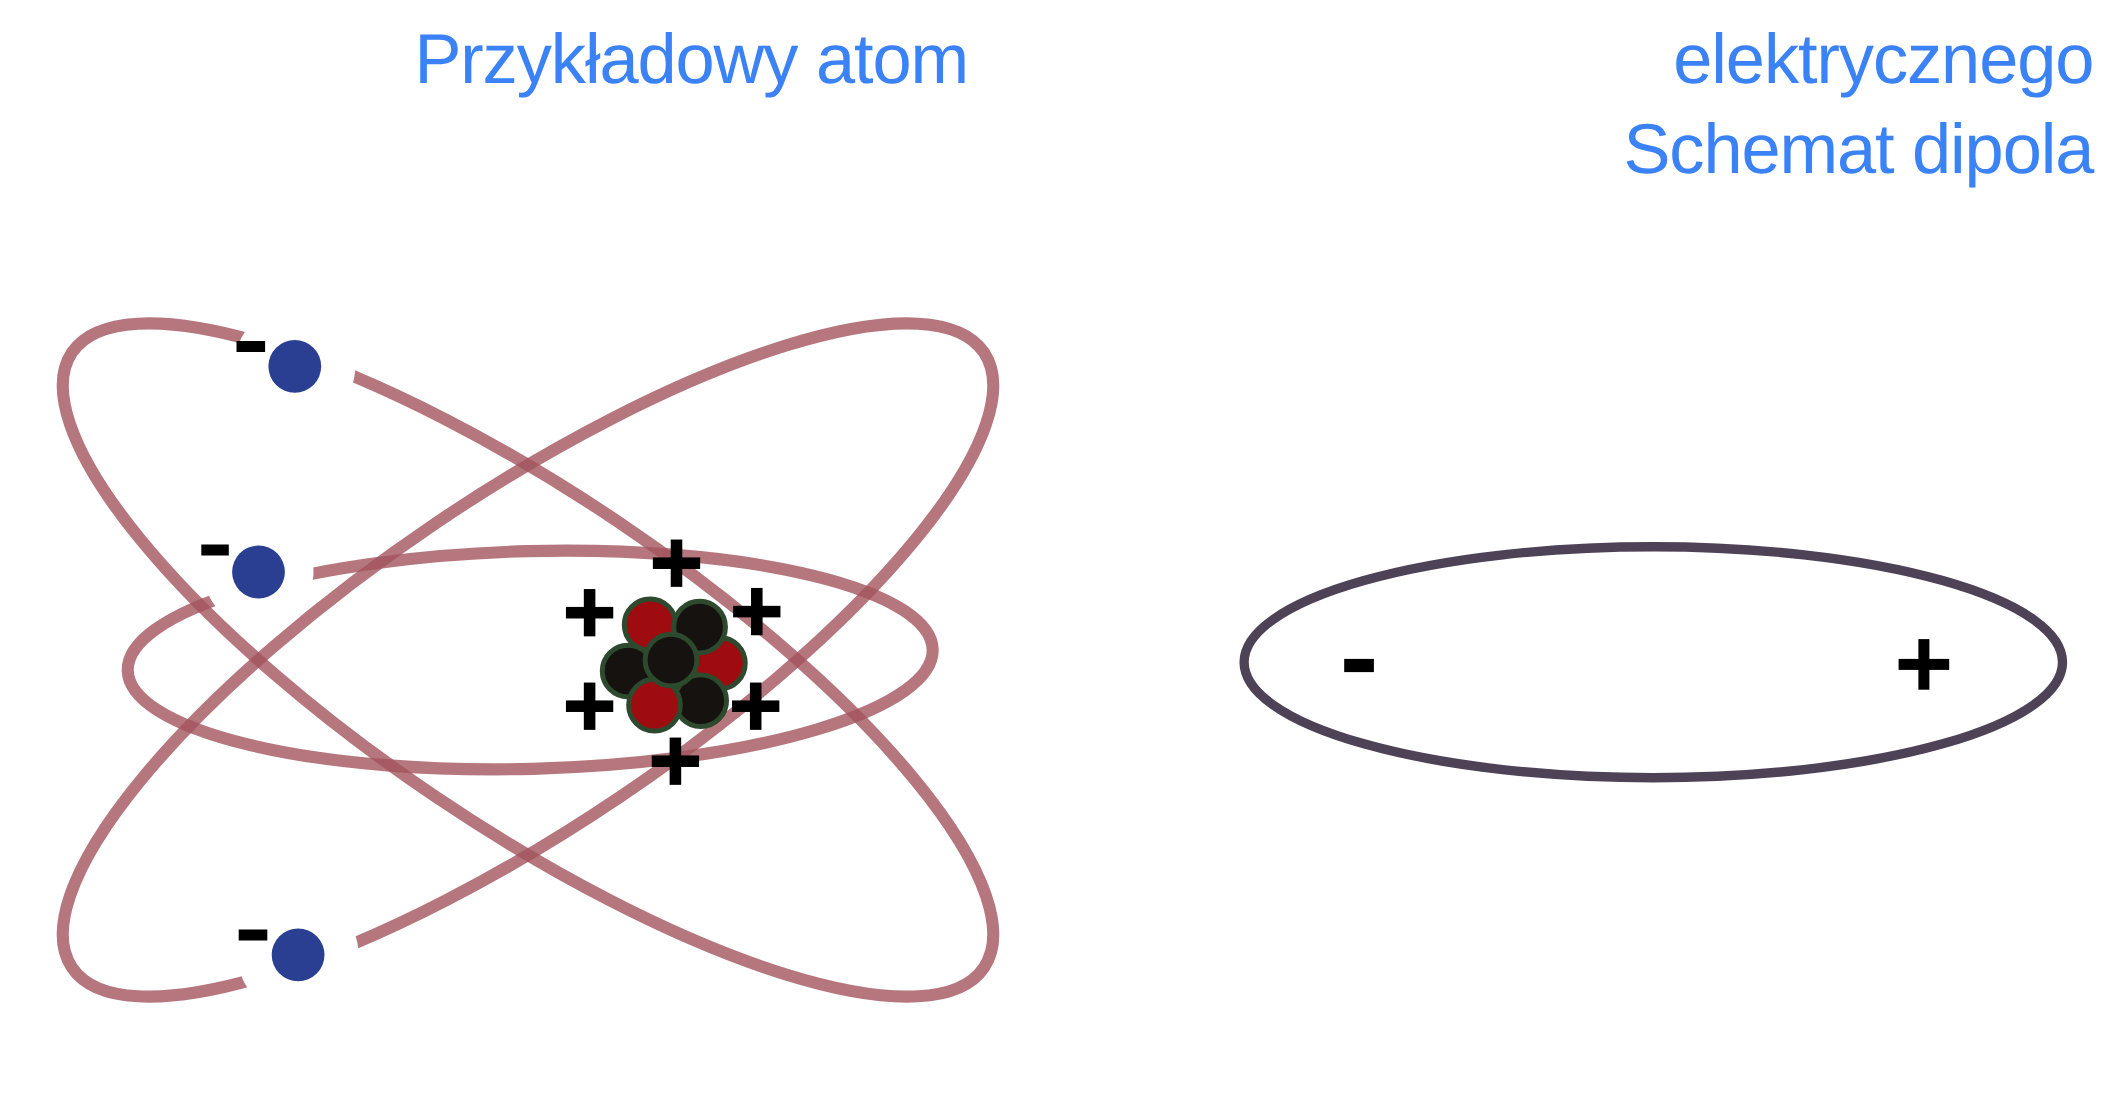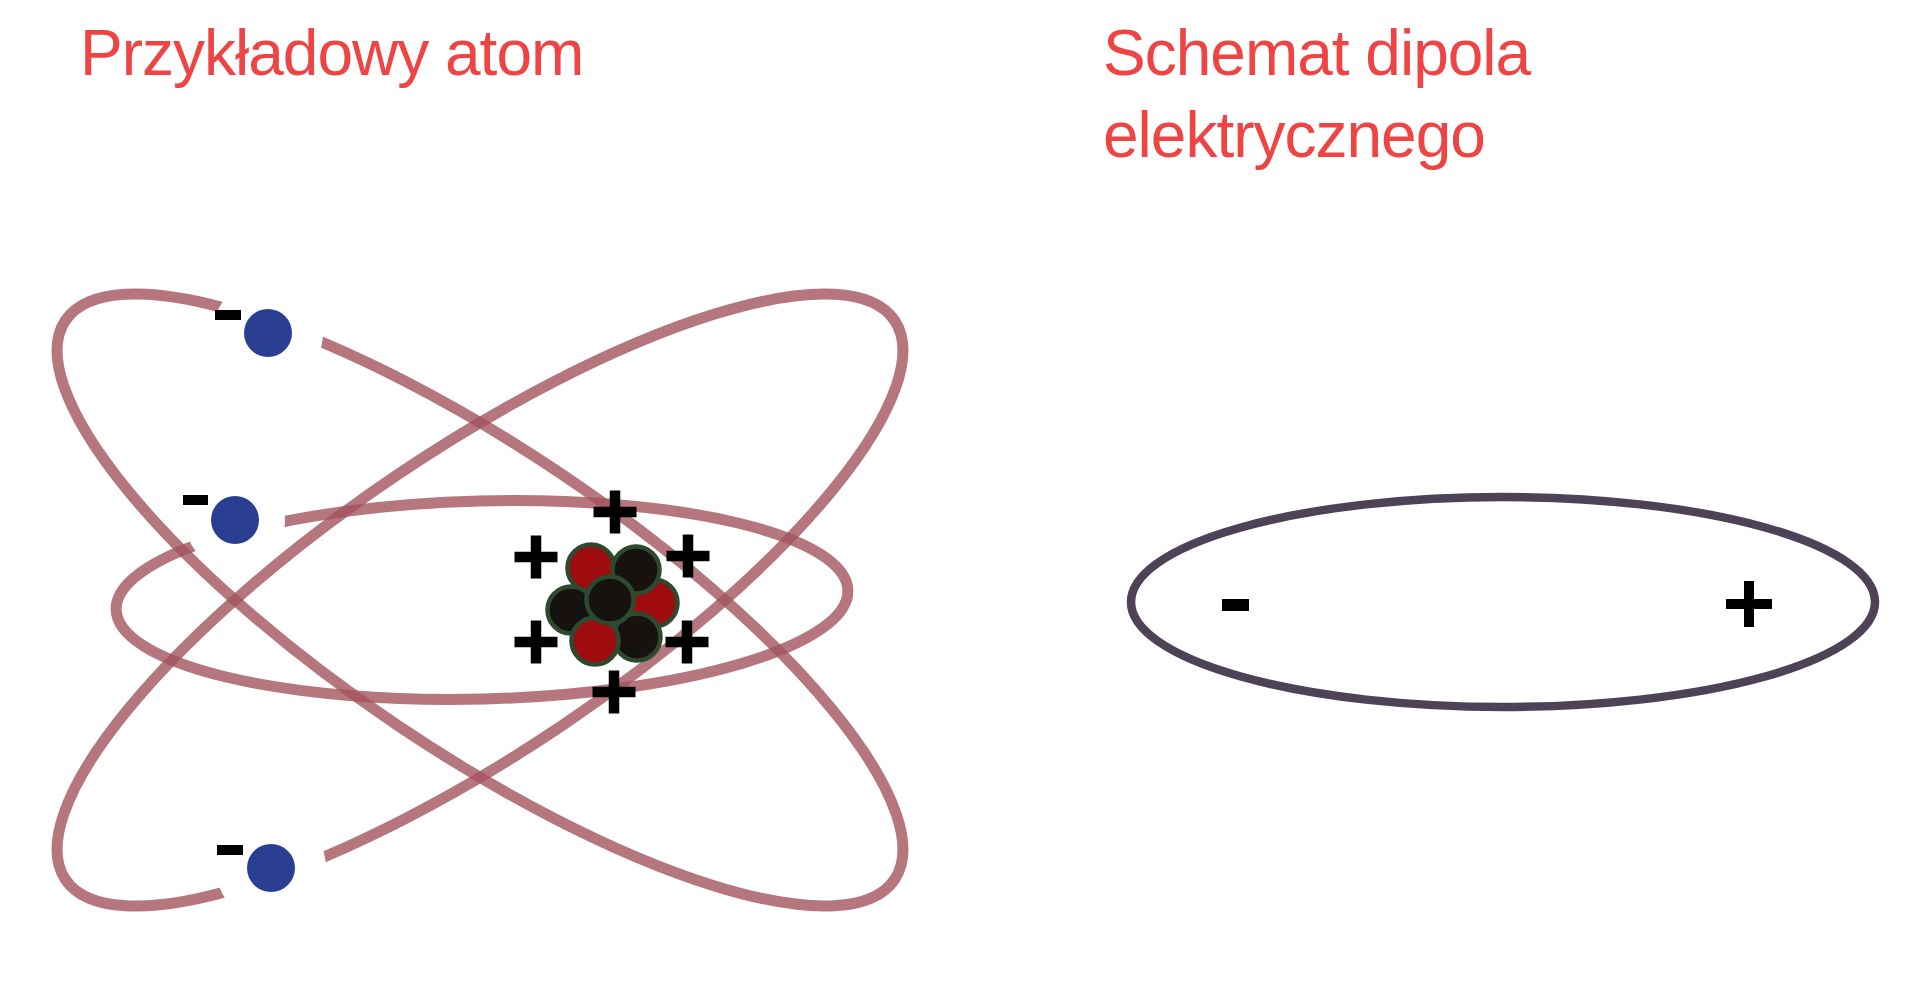--- a/index.html
+++ b/index.html
@@ -10,25 +10,25 @@
     height: 1005px;
     background: #ffffff;
     overflow: hidden;
     font-family: "Liberation Sans", sans-serif;
   }
   .stage svg { position: absolute; left: 0; top: 0; }
   .title {
     position: absolute;
     top: 12px;
     width: 800px;
-    text-align: left;
+    text-align: right;
     font-size: 64px;
     line-height: 82px;
     font-weight: 400;
-    color: #ef4444;
+    color: #3b82f6;
     letter-spacing: -1px;
     white-space: nowrap;
   }
   .title-left  { left: 80px;  }
   .title-right { left: 1103px; }
 </style>
 </head>
 <body>
 
 <div class="stage">
@@ -93,17 +93,17 @@
           <rect x="-5" y="-23" width="10" height="46" fill="#000000"></rect>
         </g>
       </g>
     </svg>
 
   <div class="title title-left">
     <div>Przykładowy atom</div>
   </div>
 
   <div class="title title-right">
+    <div>elektrycznego</div>
     <div>Schemat dipola</div>
-    <div>elektrycznego</div>
   </div>
 
 </div>
 
 </body></html>

